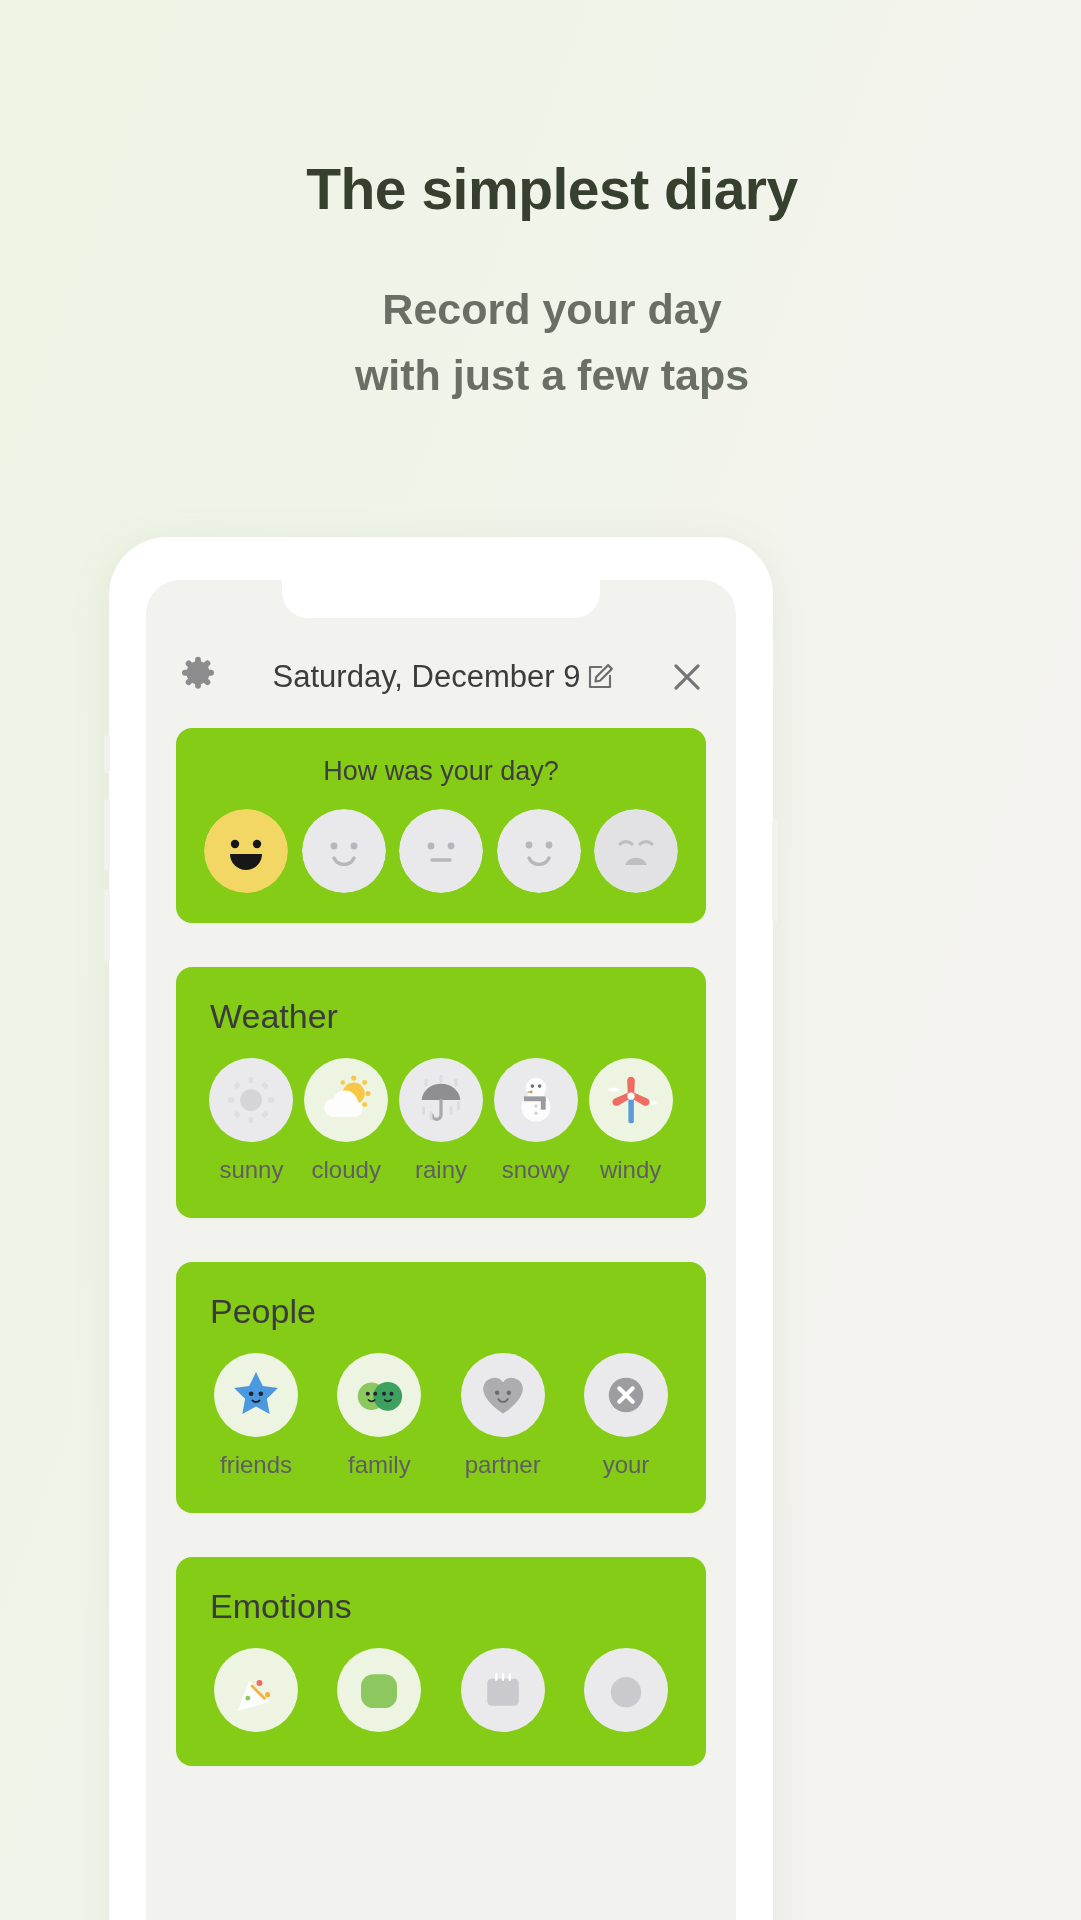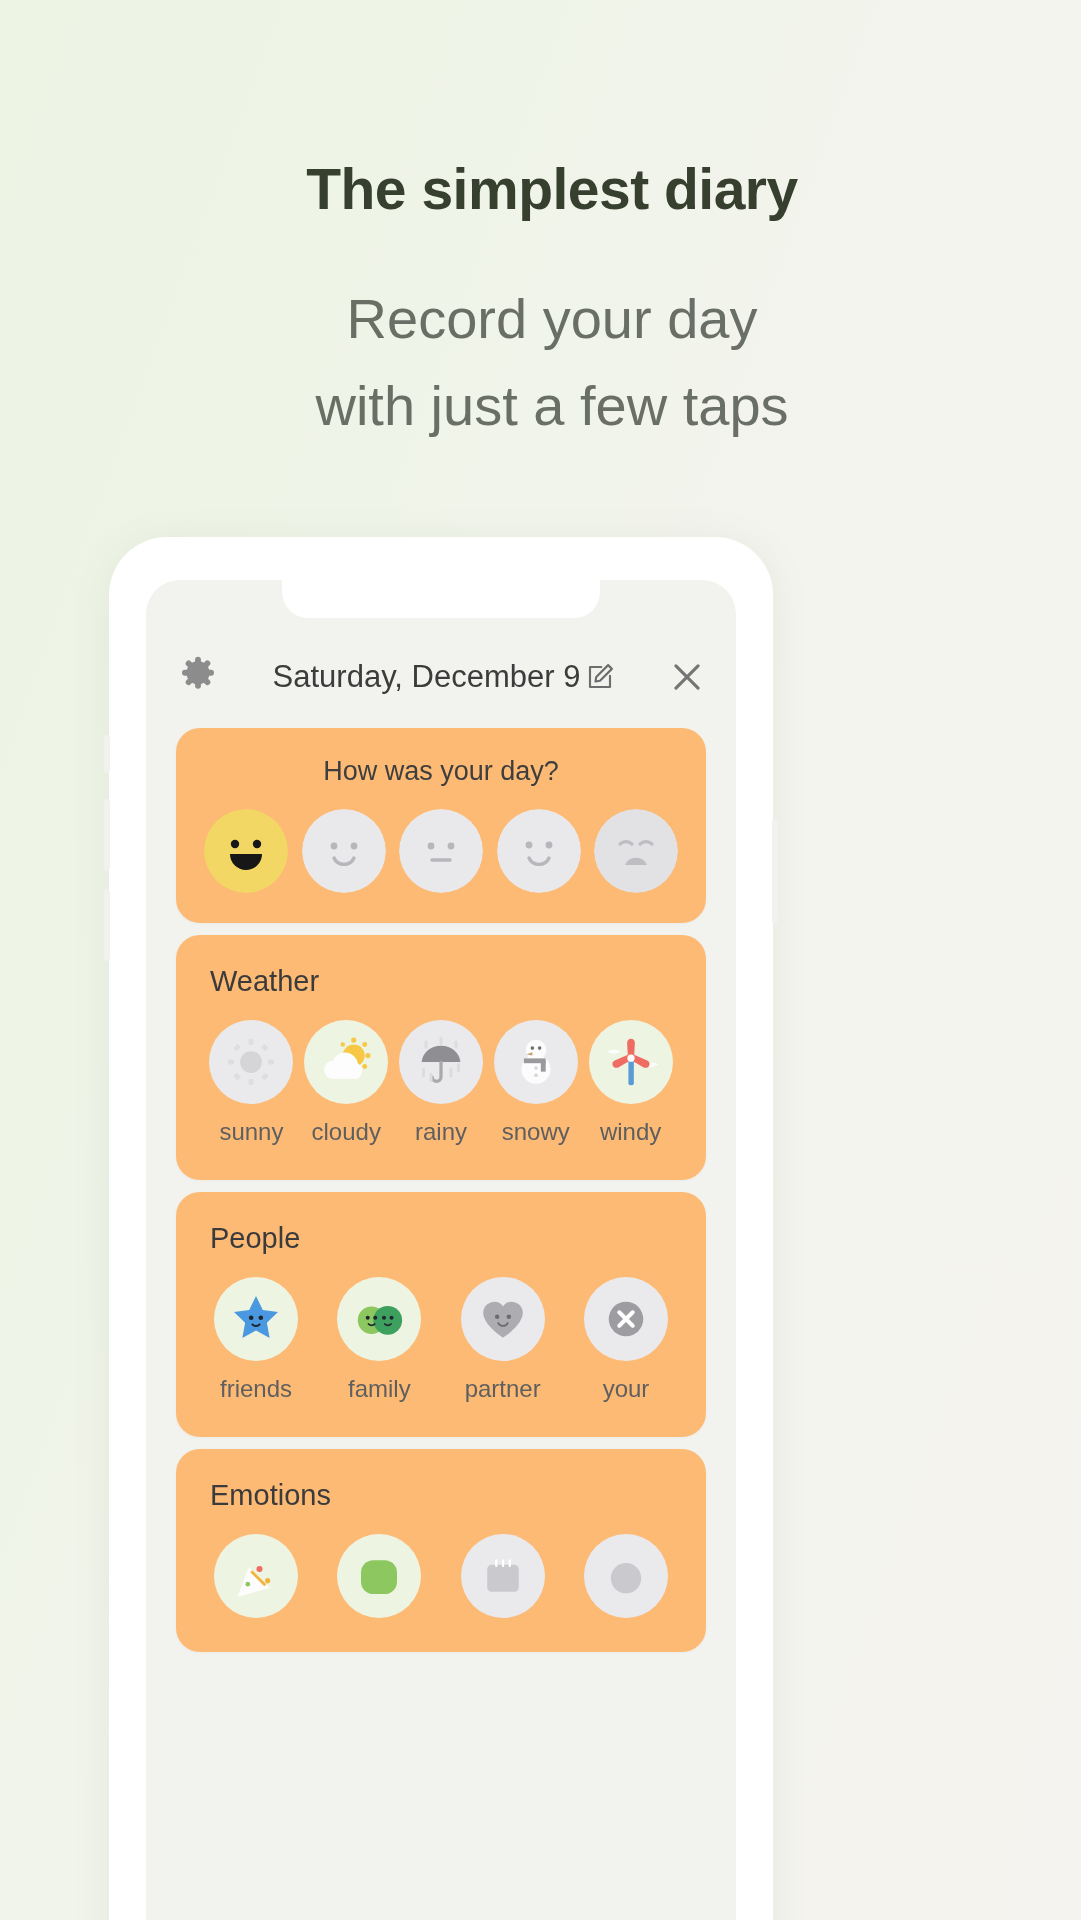--- a/index.html
+++ b/index.html
@@ -17,22 +17,22 @@
   .hero { width: 100%; padding-top: 160px; text-align: center; padding-left: 23px; }
   .hero-title {
     font-size: 57px;
     font-weight: 700;
     color: #37402f;
     letter-spacing: -0.5px;
     line-height: 1.05;
   }
   .hero-sub {
     margin-top: 56px;
-    font-size: 56px;
-    font-weight: 400;
+    font-size: 43px;
+    font-weight: 700;
     color: #6a6f66;
     line-height: 1.55;
   }
 
   
   .phone {
     position: absolute;
     left: 109px;
     top: 537px;
     width: 664px;
@@ -94,33 +94,33 @@
     font-size: 31px;
     font-weight: 500;
     color: #3c3c3c;
     white-space: nowrap;
   }
   .edit-icon { width: 30px; height: 30px; color: #6d6d6d; }
   .close-icon { width: 38px; height: 38px; color: #757575; flex: 0 0 auto; }
 
   
   .card {
-    background: #fdba74;
-    border-radius: 24px;
-    margin: 0 30px 12px 30px;
+    background: #84cc16;
+    border-radius: 16px;
+    margin: 0 30px 44px 30px;
     box-shadow: 0 1px 3px rgba(100,100,90,0.045);
   }
   .card-title-center {
     text-align: center;
     font-size: 27px;
     color: #3e3e3e;
     padding: 28px 0 6px 0;
   }
   .card-title-left {
-    font-size: 29px;
+    font-size: 34px;
     color: #3b3b3b;
     padding: 30px 0 4px 34px;
   }
   .row {
     display: flex;
     justify-content: space-between;
     padding: 18px 28px 34px 28px;
   }
   .cell {
     display: flex;

